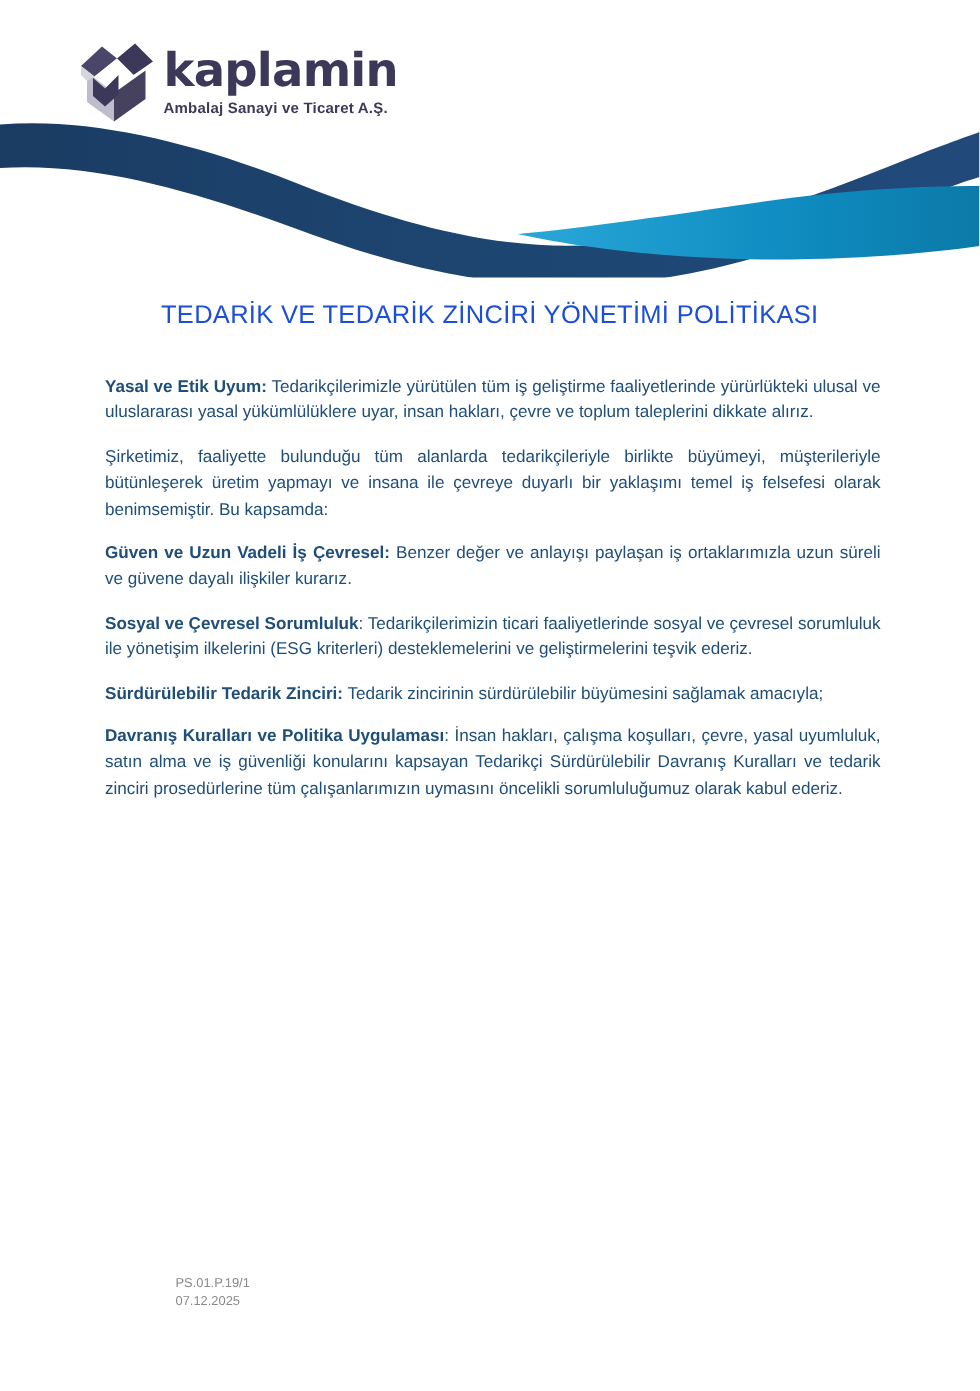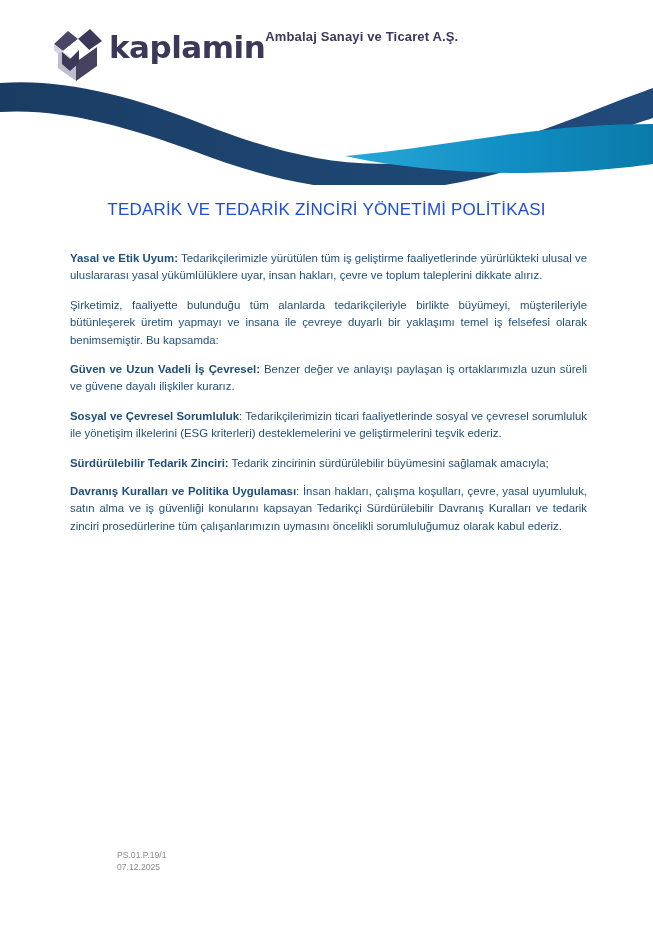--- a/index.html
+++ b/index.html
@@ -44,35 +44,35 @@
   }
   .logo-mark {
     width: 52px;
     height: 56px;
     flex: 0 0 auto;
     margin-top: 2px;
   }
   .logo-text {
     margin-left: 5px;
     display: flex;
-    flex-direction: row;
+    flex-direction: column;
     justify-content: flex-start;
   }
   .logo-word {
     font-family: "DejaVu Sans", sans-serif;
     font-size: 31px;
     font-weight: bold;
     letter-spacing: -0.5px;
     color: #3b3859;
     line-height: 1.02;
     margin-top: 6px;
   }
   .logo-tagline {
     font-family: "Liberation Sans", sans-serif;
-    font-size: 13px;
+    font-size: 10px;
     font-weight: bold;
     color: #3b3859;
     letter-spacing: 0.15px;
     margin-top: 3px;
     white-space: nowrap;
   }
 
   
   .doc-title {
     position: absolute;

